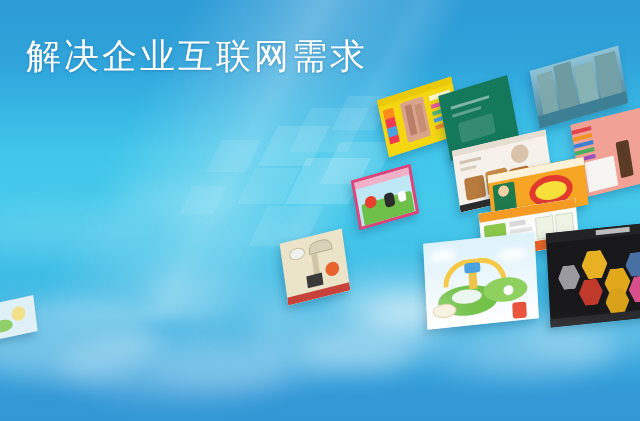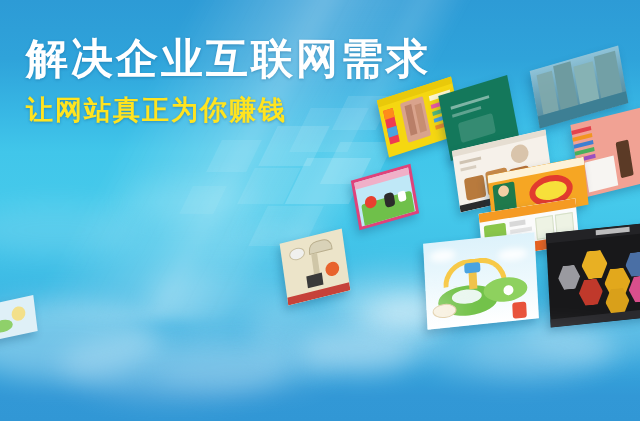--- a/index.html
+++ b/index.html
@@ -38,22 +38,22 @@
   .rhomb{
     position:absolute;background:rgba(255,255,255,.13);
     transform:skewX(-26deg);pointer-events:none;
   }
   .rhomb.b{background:rgba(255,255,255,.09);}
   .rhomb.c{background:rgba(255,255,255,.17);}
 
   
   #headline-block{position:absolute;left:26px;top:38px;width:380px;z-index:40;}
   #headline{
-    color:#ffffff;font-size:42px;line-height:1;letter-spacing:3px;
-    font-weight:700;white-space:nowrap;
+    color:#ffffff;font-size:35px;line-height:1;letter-spacing:3px;
+    font-weight:400;white-space:nowrap;
     text-shadow:0 1px 3px rgba(0,60,110,.30);
   }
   #subheadline{
     margin-top:17px;color:#ffe41f;font-size:27px;line-height:1;letter-spacing:2px;
     font-weight:700;white-space:nowrap;
     text-shadow:0 1px 3px rgba(0,60,110,.35);
   }
 
   
   #cards{position:absolute;left:0;top:0;width:640px;height:421px;z-index:30;}
@@ -93,21 +93,20 @@
   <div class="rhomb c" style="left:296px;top:158px;width:64px;height:46px;"></div>
   <div class="rhomb b" style="left:246px;top:168px;width:46px;height:36px;"></div>
   <div class="rhomb" style="left:330px;top:142px;width:54px;height:42px;"></div>
   <div class="rhomb b" style="left:214px;top:140px;width:40px;height:32px;"></div>
   <div class="rhomb" style="left:340px;top:96px;width:44px;height:34px;opacity:.8;"></div>
   <div class="rhomb b" style="left:258px;top:206px;width:56px;height:40px;"></div>
   <div class="rhomb b" style="left:186px;top:186px;width:34px;height:28px;opacity:.7;"></div>
 
   <div id="headline-block">
     <div id="headline">解决企业互联网需求</div>
-    <div id="subheadline">让网站真正为你赚钱</div>
   </div>
 
   <div id="cards">
 
     <div class="card" style="left:381px;top:88px;width:78px;height:58px;transform:rotate(-18deg) skewX(-6deg);background:#f5d711;">
       <div class="blk" style="left:0;top:0;width:100%;height:7px;background:#e9c90a;"></div>
       <div class="blk" style="left:4px;top:12px;width:10px;height:34px;background:#ee3a52;"></div>
       <div class="blk" style="left:4px;top:12px;width:10px;height:9px;background:#ff8c1a;"></div>
       <div class="blk" style="left:4px;top:30px;width:10px;height:9px;background:#4aa3e0;"></div>
       <div class="blk" style="left:22px;top:10px;width:24px;height:40px;background:#d9a38c;border-radius:2px;"></div>

